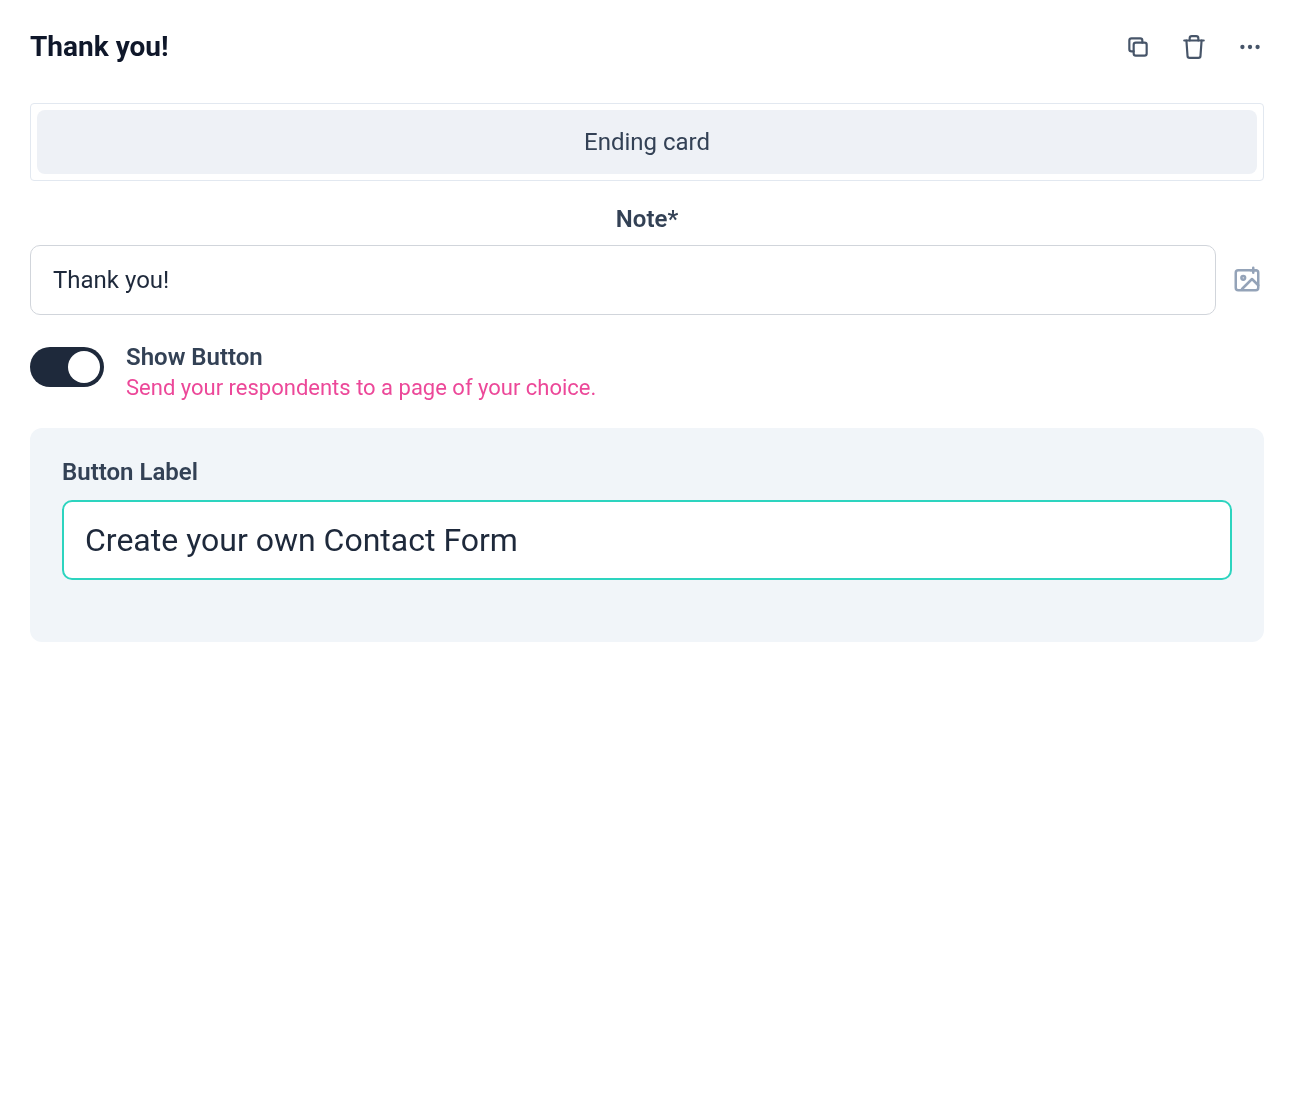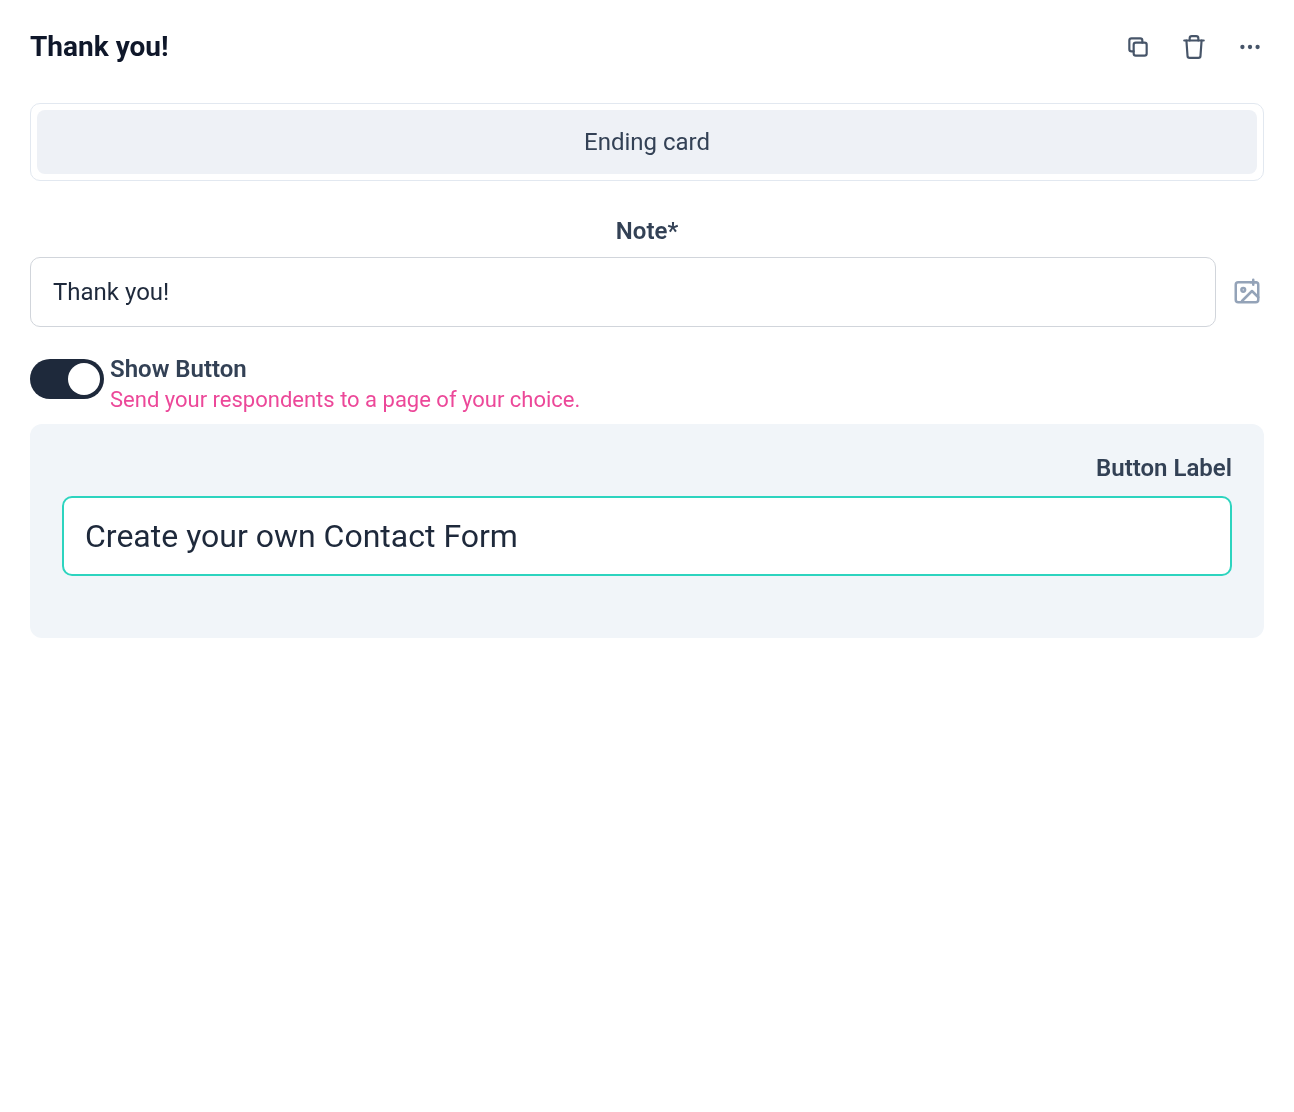--- a/index.html
+++ b/index.html
@@ -35,24 +35,24 @@
       width: 28px;
       height: 28px;
       cursor: pointer;
       color: #475569;
       display: flex;
       align-items: center;
       justify-content: center;
     }
     .tab-container {
       border: 1px solid #e2e8f0;
-      border-radius: 10px;
+      border-radius: 4px;
       display: flex;
       padding: 6px;
-      margin-bottom: 36px;
+      margin-bottom: 24px;
     }
     .tab {
       flex: 1;
       text-align: center;
       padding: 18px 0;
       font-size: 24px;
       border-radius: 8px;
       cursor: pointer;
       color: #64748b;
     }
@@ -93,22 +93,22 @@
     .image-add-btn {
       width: 32px;
       height: 32px;
       color: #94a3b8;
       cursor: pointer;
       flex-shrink: 0;
     }
     .toggle-row {
       display: flex;
       align-items: flex-start;
-      gap: 6px;
-      margin-bottom: 12px;
+      gap: 22px;
+      margin-bottom: 28px;
     }
     .toggle {
       width: 74px;
       height: 40px;
       background: #1e293b;
       border-radius: 20px;
       position: relative;
       cursor: pointer;
       flex-shrink: 0;
       margin-top: 4px;
@@ -146,21 +146,20 @@
     }
     .panel-field:last-child {
       margin-bottom: 0;
     }
     .panel-label {
       font-size: 24px;
       font-weight: 600;
       color: #334155;
       margin-bottom: 14px;
       display: block;
-      text-align: right;
     }
     .panel-input {
       width: 100%;
       border: 1px solid #d1d5db;
       border-radius: 10px;
       padding: 20px 22px;
       font-size: 32px;
       color: #1e293b;
       font-family: inherit;
       outline: none;

